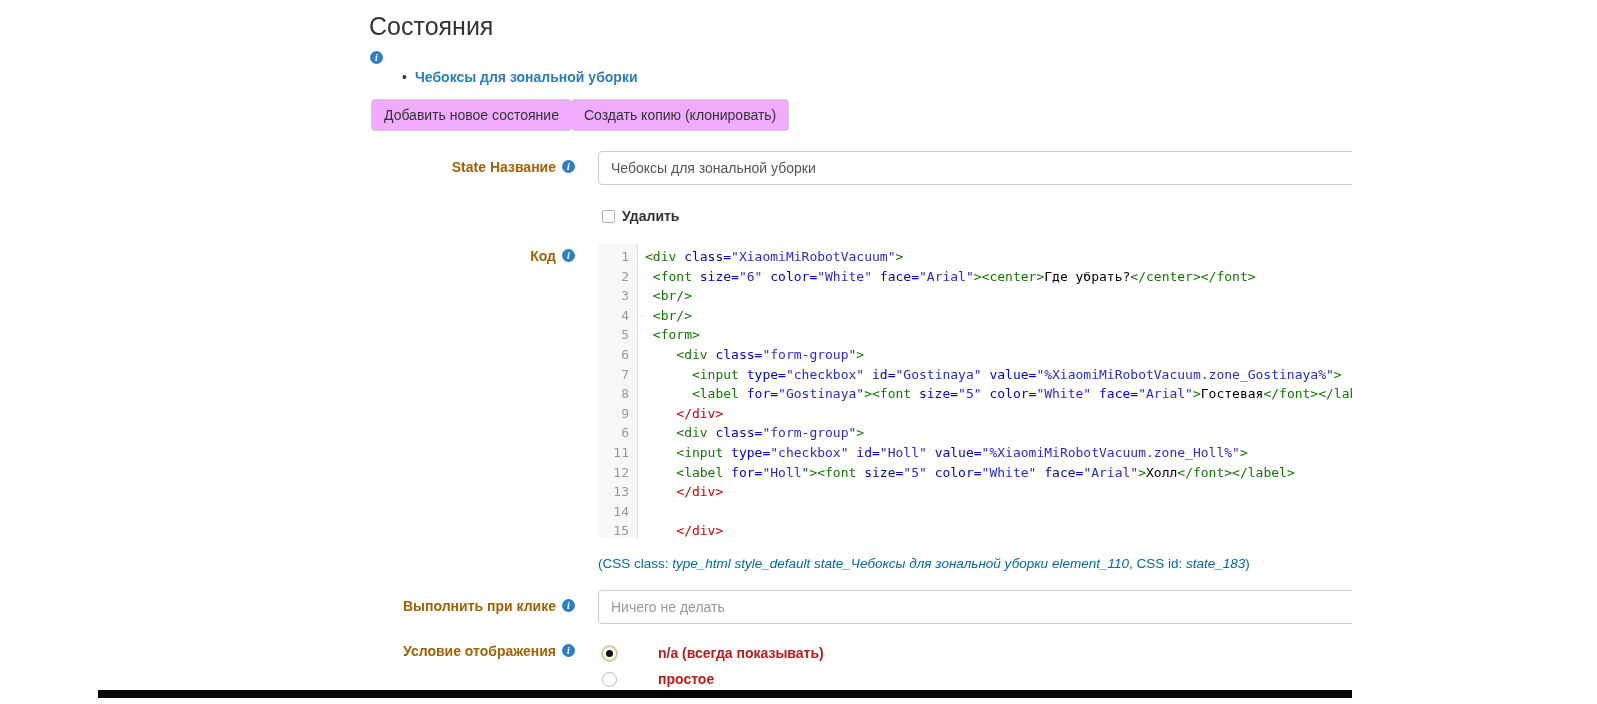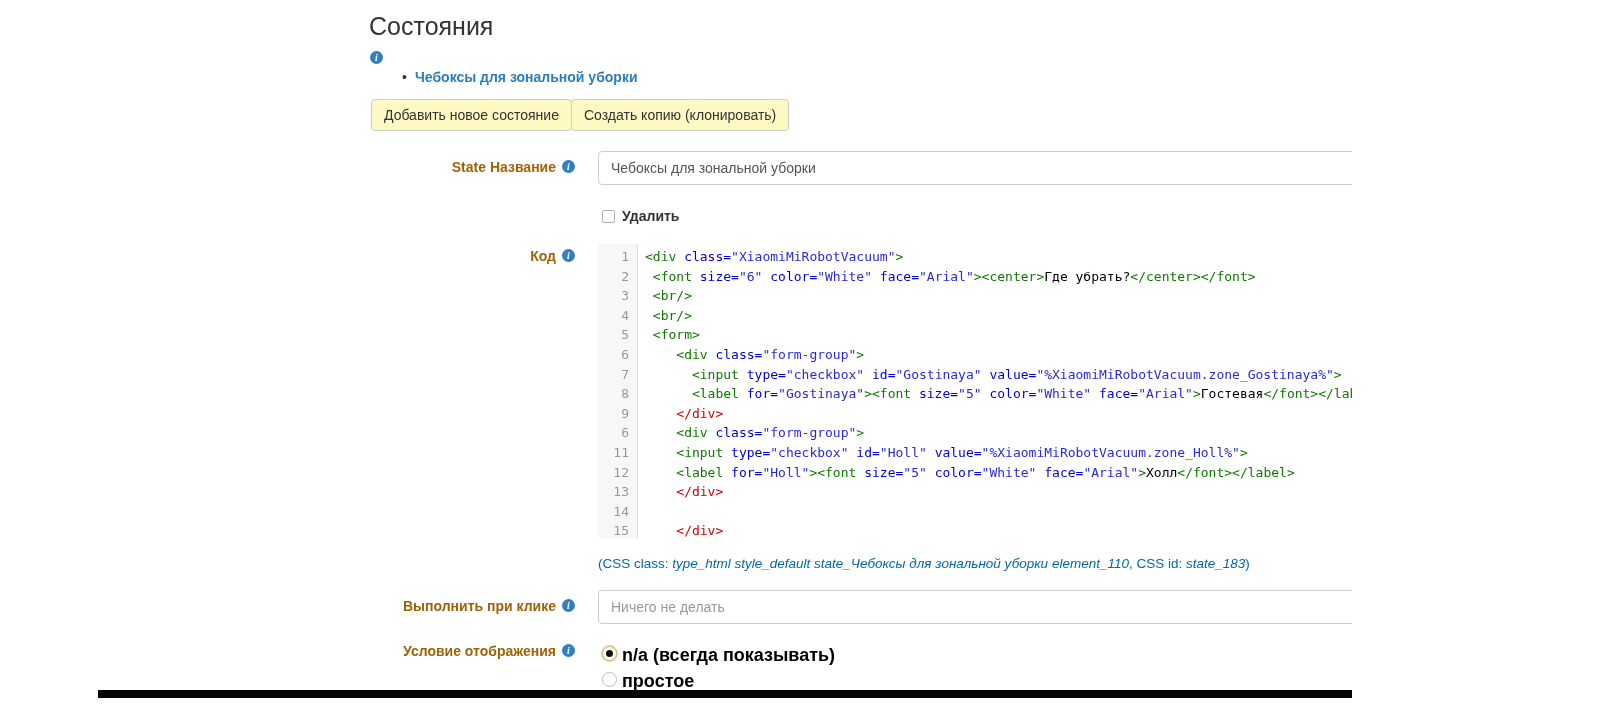--- a/index.html
+++ b/index.html
@@ -18,21 +18,21 @@
     align-items:center; justify-content:center; font-family:"Liberation Serif", serif;
     font-style:italic; line-height:1; cursor:pointer;
   }
   .info-top { left:370px; top:51px; }
 
   .bullet { left:402px; top:69px; font-size:14px; color:#333; }
   .state-link { left:415px; top:69px; font-size:14px; font-weight:700; color:#2b7dbd; text-decoration:none; cursor:pointer; }
 
   .btn {
     position:absolute; top:99px; height:32px; display:inline-flex; align-items:center;
-    padding:0 12px; background:#fef9c3; border:1px solid #ccc; border-radius:4px;
+    padding:0 12px; background:#f0abfc; border:1px solid #ccc; border-radius:4px;
     font-size:14px; color:#333; cursor:pointer; white-space:nowrap;
     font-family:"Liberation Sans", sans-serif;
   }
   .btn-add { left:371px; }
   .btn-clone { left:571px; }
 
   .form-label {
     left:256px; width:300px; text-align:right; font-size:14px; font-weight:700; color:#a16207;
   }
   .label-icon { left:562px; }
@@ -77,21 +77,21 @@
     position:absolute; left:602px; width:15px; height:15px; border-radius:50%;
     border:1px solid #bbb; background:#fff; cursor:pointer;
   }
   .radio.sel {
     border:1px solid #d4af6e; box-shadow:0 0 1px 1px #e8d4a8;
     display:flex; align-items:center; justify-content:center;
   }
   .radio.sel::after { content:""; width:7px; height:7px; border-radius:50%; background:#111; }
   .radio-1 { top:646px; }
   .radio-2 { top:672px; }
-  .radio-label { left:622px; font-size:18px; font-weight:700; color:#000000; }
+  .radio-label { left:658px; font-size:14px; font-weight:700; color:#b91c1c; }
   .rl-1 { top:645px; }
   .rl-2 { top:671px;text-align:right; }
 
   .bottom-bar { left:98px; top:690px; width:1414px; height:8px; background:#050505; }
 </style>
 </head>
 <body>
 
 <div class="page">
 

